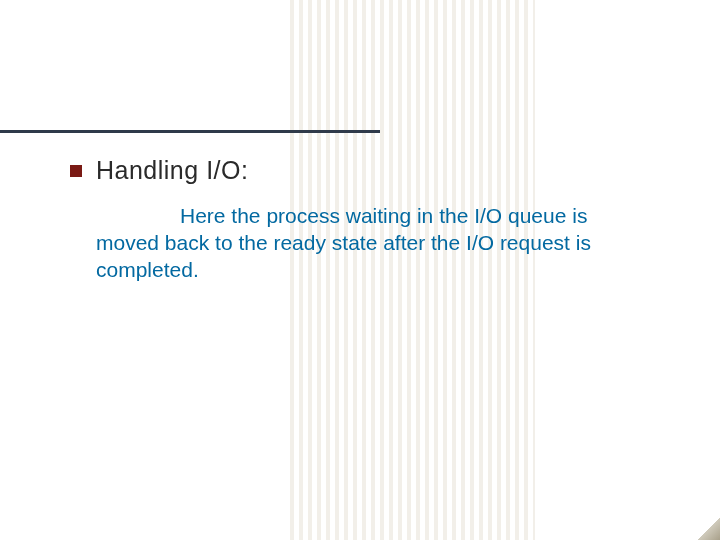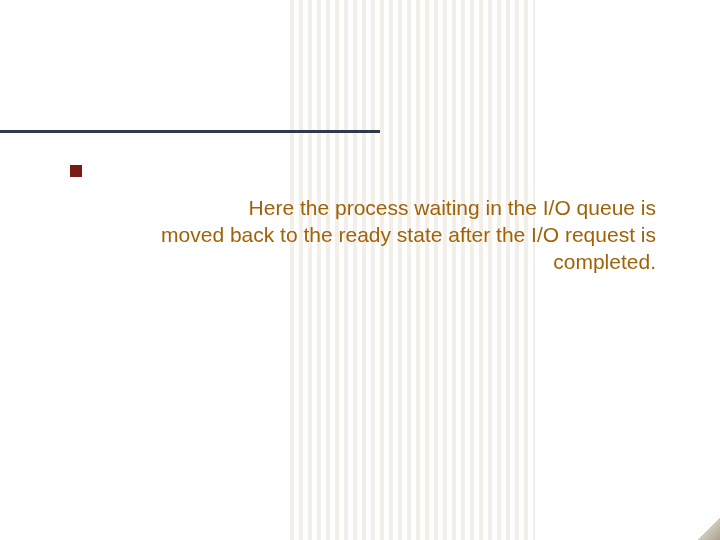--- a/index.html
+++ b/index.html
@@ -54,42 +54,42 @@
   }
   .heading {
     font-size: 25px;
     color: #2a2a2a;
     letter-spacing: 0.5px;
   }
   .body-text {
     margin-top: 18px;
     margin-left: 26px;
     font-size: 21px;
-    color: #a16207;
+    color: #0369a1;
     line-height: 1.28;
     text-indent: 84px;
     max-width: 560px;
-    text-align: right;
   }
   .corner {
     position: absolute;
     right: 0;
     bottom: 0;
     width: 22px;
     height: 22px;
     background: linear-gradient(135deg, transparent 0%, transparent 48%, #cfcabb 50%, #a8a08a 100%);
     z-index: 4;
   }
 </style>
 </head>
 <body>
 
 <div class="stripe-band"></div>
 <div class="hline"></div>
 
 <div class="content">
   <div class="heading-row">
     <div class="bullet"></div>
+    <div class="heading">Handling I/O:</div>
   </div>
   <div class="body-text">Here the process waiting in the I/O queue is moved back to the ready state after the I/O request is completed.</div>
 </div>
 
 <div class="corner"></div>
 
 </body></html>

